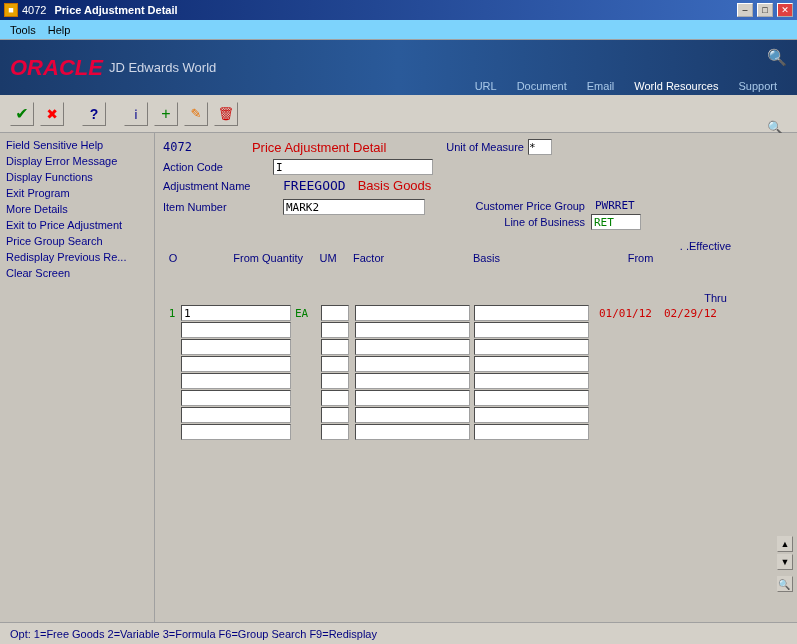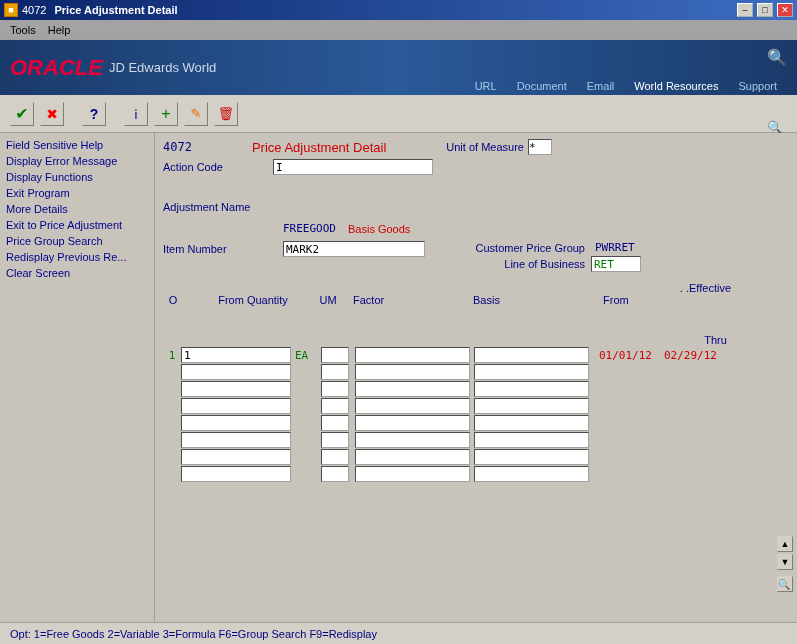--- a/index.html
+++ b/index.html
@@ -14,21 +14,21 @@
       align-items: center;
       padding: 0 4px;
       gap: 4px;
     }
     #title-bar .icon { width: 14px; height: 14px; background: #e8a000; border: 1px solid #c87000; display: inline-block; font-size: 9px; display: flex; align-items: center; justify-content: center; }
     #title-bar .title { flex: 1; font-size: 11px; font-weight: bold; }
     #title-bar .win-btn { width: 16px; height: 14px; background: #d4d0c8; border: 1px outset #fff; display: flex; align-items: center; justify-content: center; font-size: 9px; cursor: pointer; color: black; }
 
     
     #menu-bar {
-      background: #a3a3a3;
+      background: #7dd3fc;
       height: 20px;
       display: flex;
       align-items: center;
       padding: 0 4px;
       border-bottom: 1px solid #a0a0a0;
     }
     #menu-bar span { padding: 2px 6px; font-size: 11px; cursor: pointer; }
 
     
     #oracle-header {
@@ -94,21 +94,21 @@
     #content {
       flex: 1;
       background: #c8c4bc;
       padding: 6px 8px;
       overflow: hidden;
     }
 
     
     .form-row { display: flex; align-items: center; margin-bottom: 3px; }
     .field-label { color: #000080; font-size: 11px; min-width: 110px; }
-    .field-value { color: #008000; font-size: 11px; margin-left: 4px; margin-top: 44px; }
+    .field-value { color: #008000; font-size: 13px; margin-left: 4px; }
     .form-input {
       background: white;
       border: 1px inset #a0a0a0;
       height: 16px;
       font-size: 11px;
       padding: 0 2px;
       font-family: monospace;
     }
     .red-text { color: #cc0000; }
     .right-row { display: flex; align-items: center; margin-bottom: 2px; gap: 6px; }
@@ -128,25 +128,25 @@
       margin-top: 8px;
       position: relative;
     }
     .table-header {
       display: flex;
       font-size: 11px;
       color: #000080;
       margin-bottom: 1px;
     }
     .col-o { width: 20px; text-align: center; }
-    .col-from-qty { width: 120px; text-align: center; padding-left: 20px; }
+    .col-from-qty { width: 120px; text-align: right; padding-left: 20px; }
     .col-um { width: 50px; text-align: center; }
     .col-factor { width: 120px; text-align: left; }
     .col-basis { width: 130px; text-align: left; }
-    .col-from-date { width: 75px; }
+    .col-from-date { width: 75px; text-align: center; }
     .col-thru-date { width: 75px; text-align: center; margin-top: 40px; }
 
     .table-row-container { display: flex; align-items: center; margin-bottom: 1px; }
     .table-cell-input {
       height: 16px;
       font-size: 11px;
       font-family: monospace;
       padding: 0 2px;
       border: 1px inset #a0a0a0;
       background: white;

